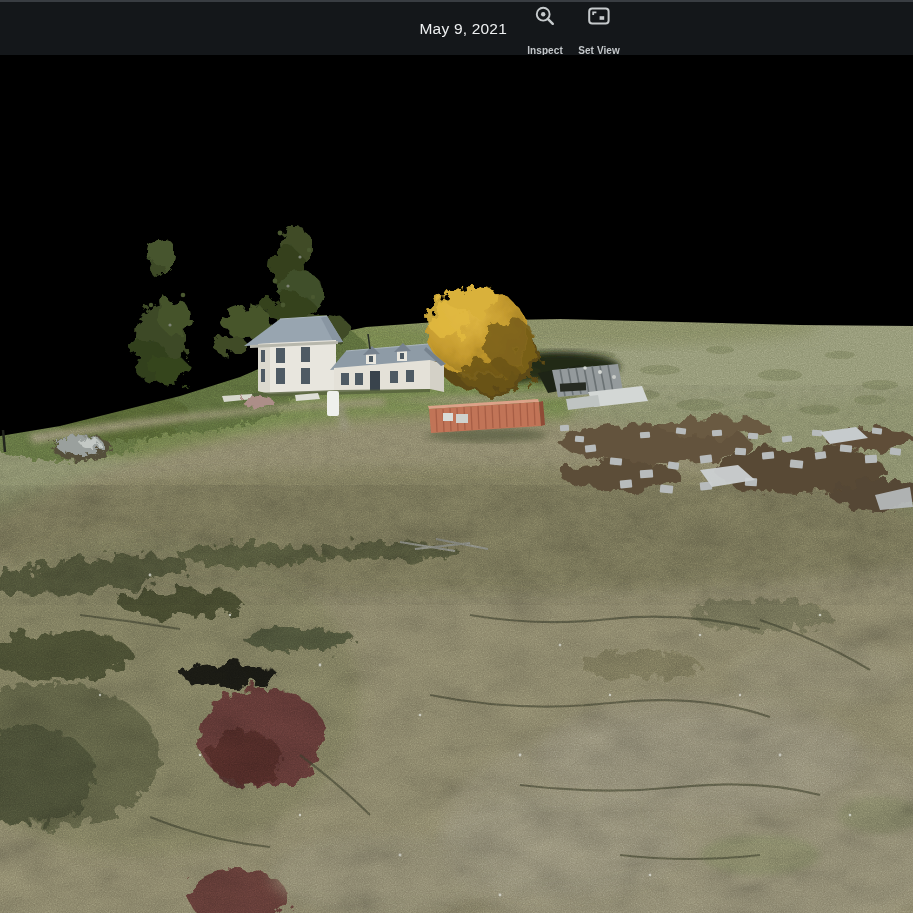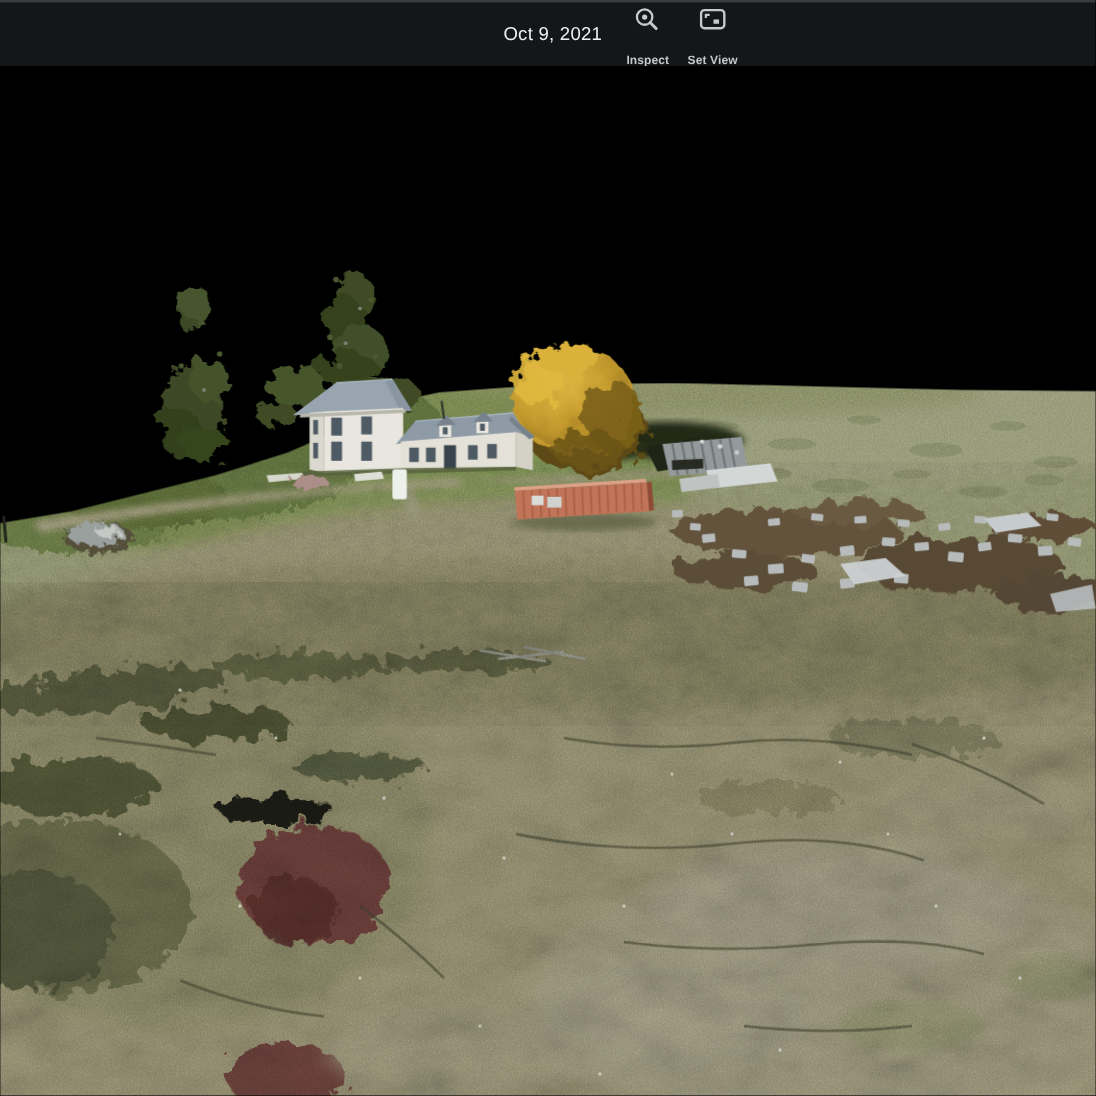--- a/index.html
+++ b/index.html
@@ -18,21 +18,21 @@
   .blend-ov{mix-blend-mode:overlay}
   .blend-mu{mix-blend-mode:multiply}
 </style>
 </head>
 <body>
 
 <div class="app">
 
   <header class="toolbar">
     <div class="toolbar-center">
-      <span class="date">Oct 9, 2021</span>
+      <span class="date">May 9, 2021</span>
 
       <button class="tool">
         <span class="icon">
           <svg width="23" height="23" viewBox="0 0 24 24" fill="none">
             <circle cx="9.6" cy="9.6" r="6.7" stroke="#c6cacc" stroke-width="2"></circle>
             <circle cx="9.6" cy="9.6" r="2.3" fill="#c6cacc"></circle>
             <line x1="14.4" y1="14.4" x2="19.6" y2="19.6" stroke="#c6cacc" stroke-width="2.6" stroke-linecap="round"></line>
           </svg>
         </span>
         <span class="tool-label">Inspect</span>

